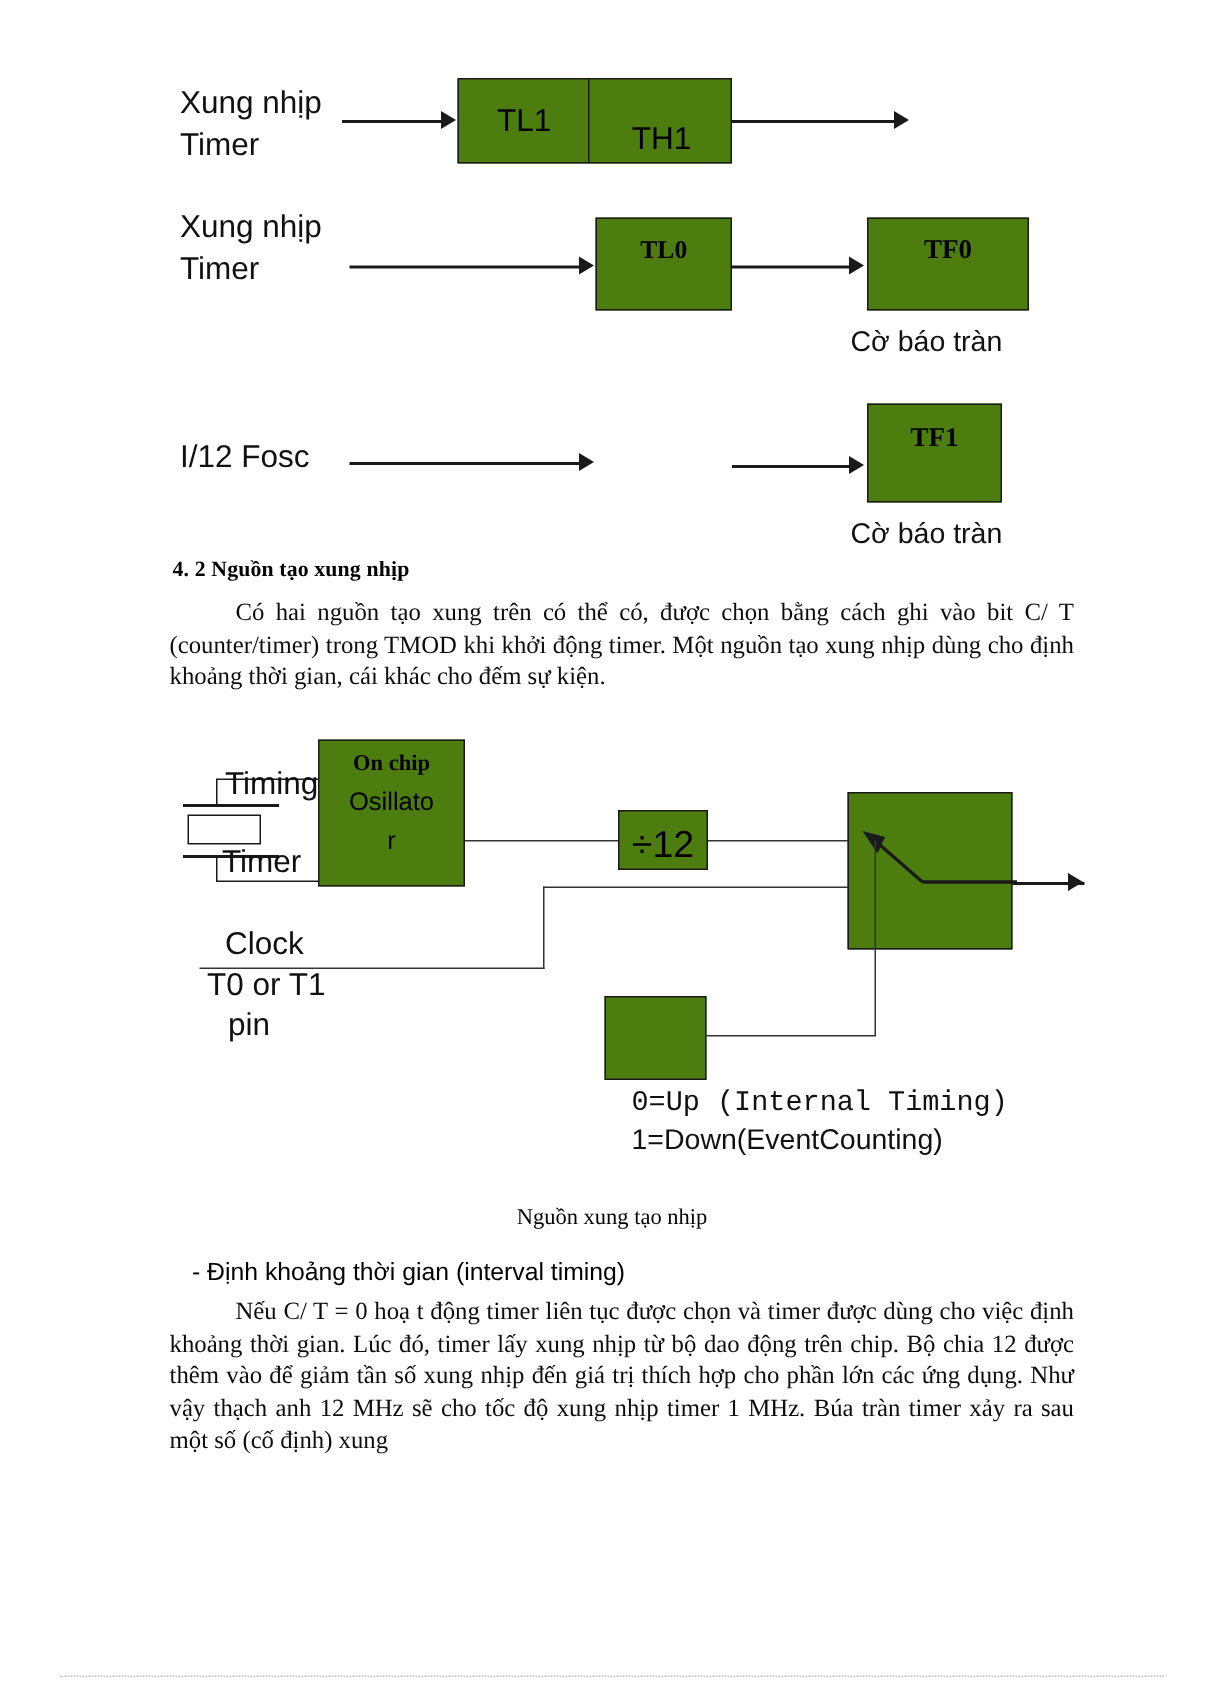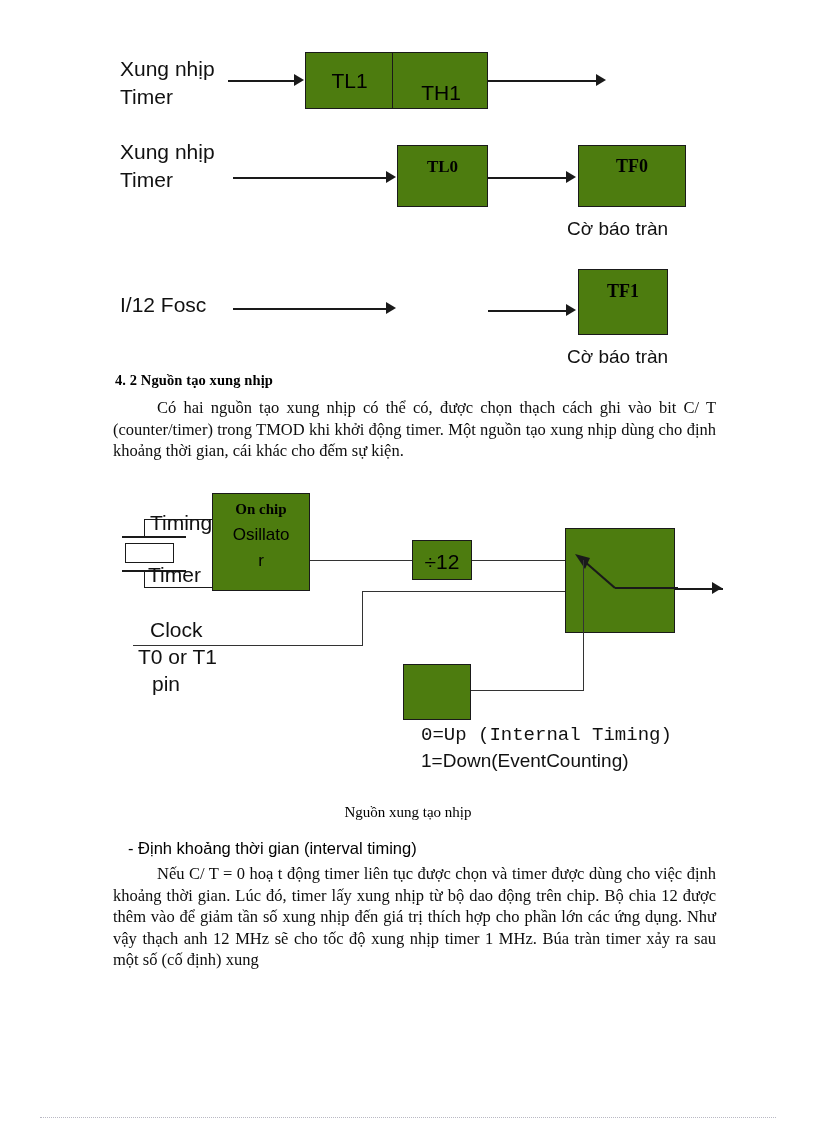--- a/index.html
+++ b/index.html
@@ -189,21 +189,21 @@
 
     <div class="box" style="left:578px; top:250px; width:90px; height:66px;">
       <div class="box-label serif-lbl" style="top:12px; font-size:18px;">TF1</div>
     </div>
 
     <div class="dlabel" style="left:567px; top:327px; font-size:19px;">Cờ báo tràn</div>
   </div>
 
   <div class="heading" style="left:115px; top:372px;">4. 2 Nguồn tạo xung nhịp</div>
 
-  <div class="para para-indent" style="left:113px; top:397px; width:603px;">Có hai nguồn tạo xung nhịp có thể có, được chọn thạch cách ghi vào bit C/ T (counter/timer)  trong TMOD khi khởi động timer. Một nguồn tạo xung nhịp dùng cho định khoảng thời gian, cái khác cho đếm sự kiện.</div>
+  <div class="para para-indent" style="left:113px; top:397px; width:603px;">Có hai nguồn tạo xung trên có thể có, được chọn bằng cách ghi vào bit C/ T (counter/timer)  trong TMOD khi khởi động timer. Một nguồn tạo xung nhịp dùng cho định khoảng thời gian, cái khác cho đếm sự kiện.</div>
 
   <div class="abs" style="left:0;top:0;width:816px;height:790px;">
 
     <div class="xtal-plate" style="left:122px; top:536px; width:64px;"></div>
     <div class="xtal-body" style="left:125px; top:543px; width:49px; height:20px;"></div>
     <div class="xtal-plate" style="left:122px; top:570px; width:64px;"></div>
 
     <div class="vline-thin" style="left:144px; top:520px; height:17px; border-left-color:#1a1a1a;"></div>
     <div class="hline-thin" style="left:144px; top:519px; width:70px; border-top-color:#1a1a1a;"></div>
     <div class="vline-thin" style="left:144px; top:570px; height:18px; border-left-color:#1a1a1a;"></div>
@@ -214,21 +214,21 @@
 
     <div class="box" style="left:212px; top:493px; width:98px; height:98px; border-width:1.2px;">
       <div class="box-label serif-lbl" style="top:8px; font-size:15px;">On chip</div>
       <div class="box-label sans-lbl" style="top:32px; font-size:17px;">Osillato</div>
       <div class="box-label sans-lbl" style="top:58px; font-size:17px;">r</div>
     </div>
 
     <div class="hline-thin" style="left:310px; top:560px; width:104px;"></div>
 
     <div class="box" style="left:412px; top:540px; width:60px; height:40px; border-width:1.2px;">
-      <div class="box-label sans-lbl" style="top:10px; font-size:21px;">÷12</div>
+      <div class="box-label sans-lbl" style="top:10px; font-size:25px;">÷12</div>
     </div>
 
     <div class="hline-thin" style="left:472px; top:560px; width:100px;"></div>
 
     <div class="dlabel" style="left:150px; top:618px; font-size:21px;">Clock</div>
     <div class="dlabel" style="left:138px; top:645px; font-size:21px;">T0 or T1</div>
     <div class="dlabel" style="left:152px; top:672px; font-size:21px;">pin</div>
 
     <div class="hline-thin" style="left:133px; top:645px; width:230px;"></div>
     <div class="vline-thin" style="left:362px; top:591px; height:55px;"></div>

